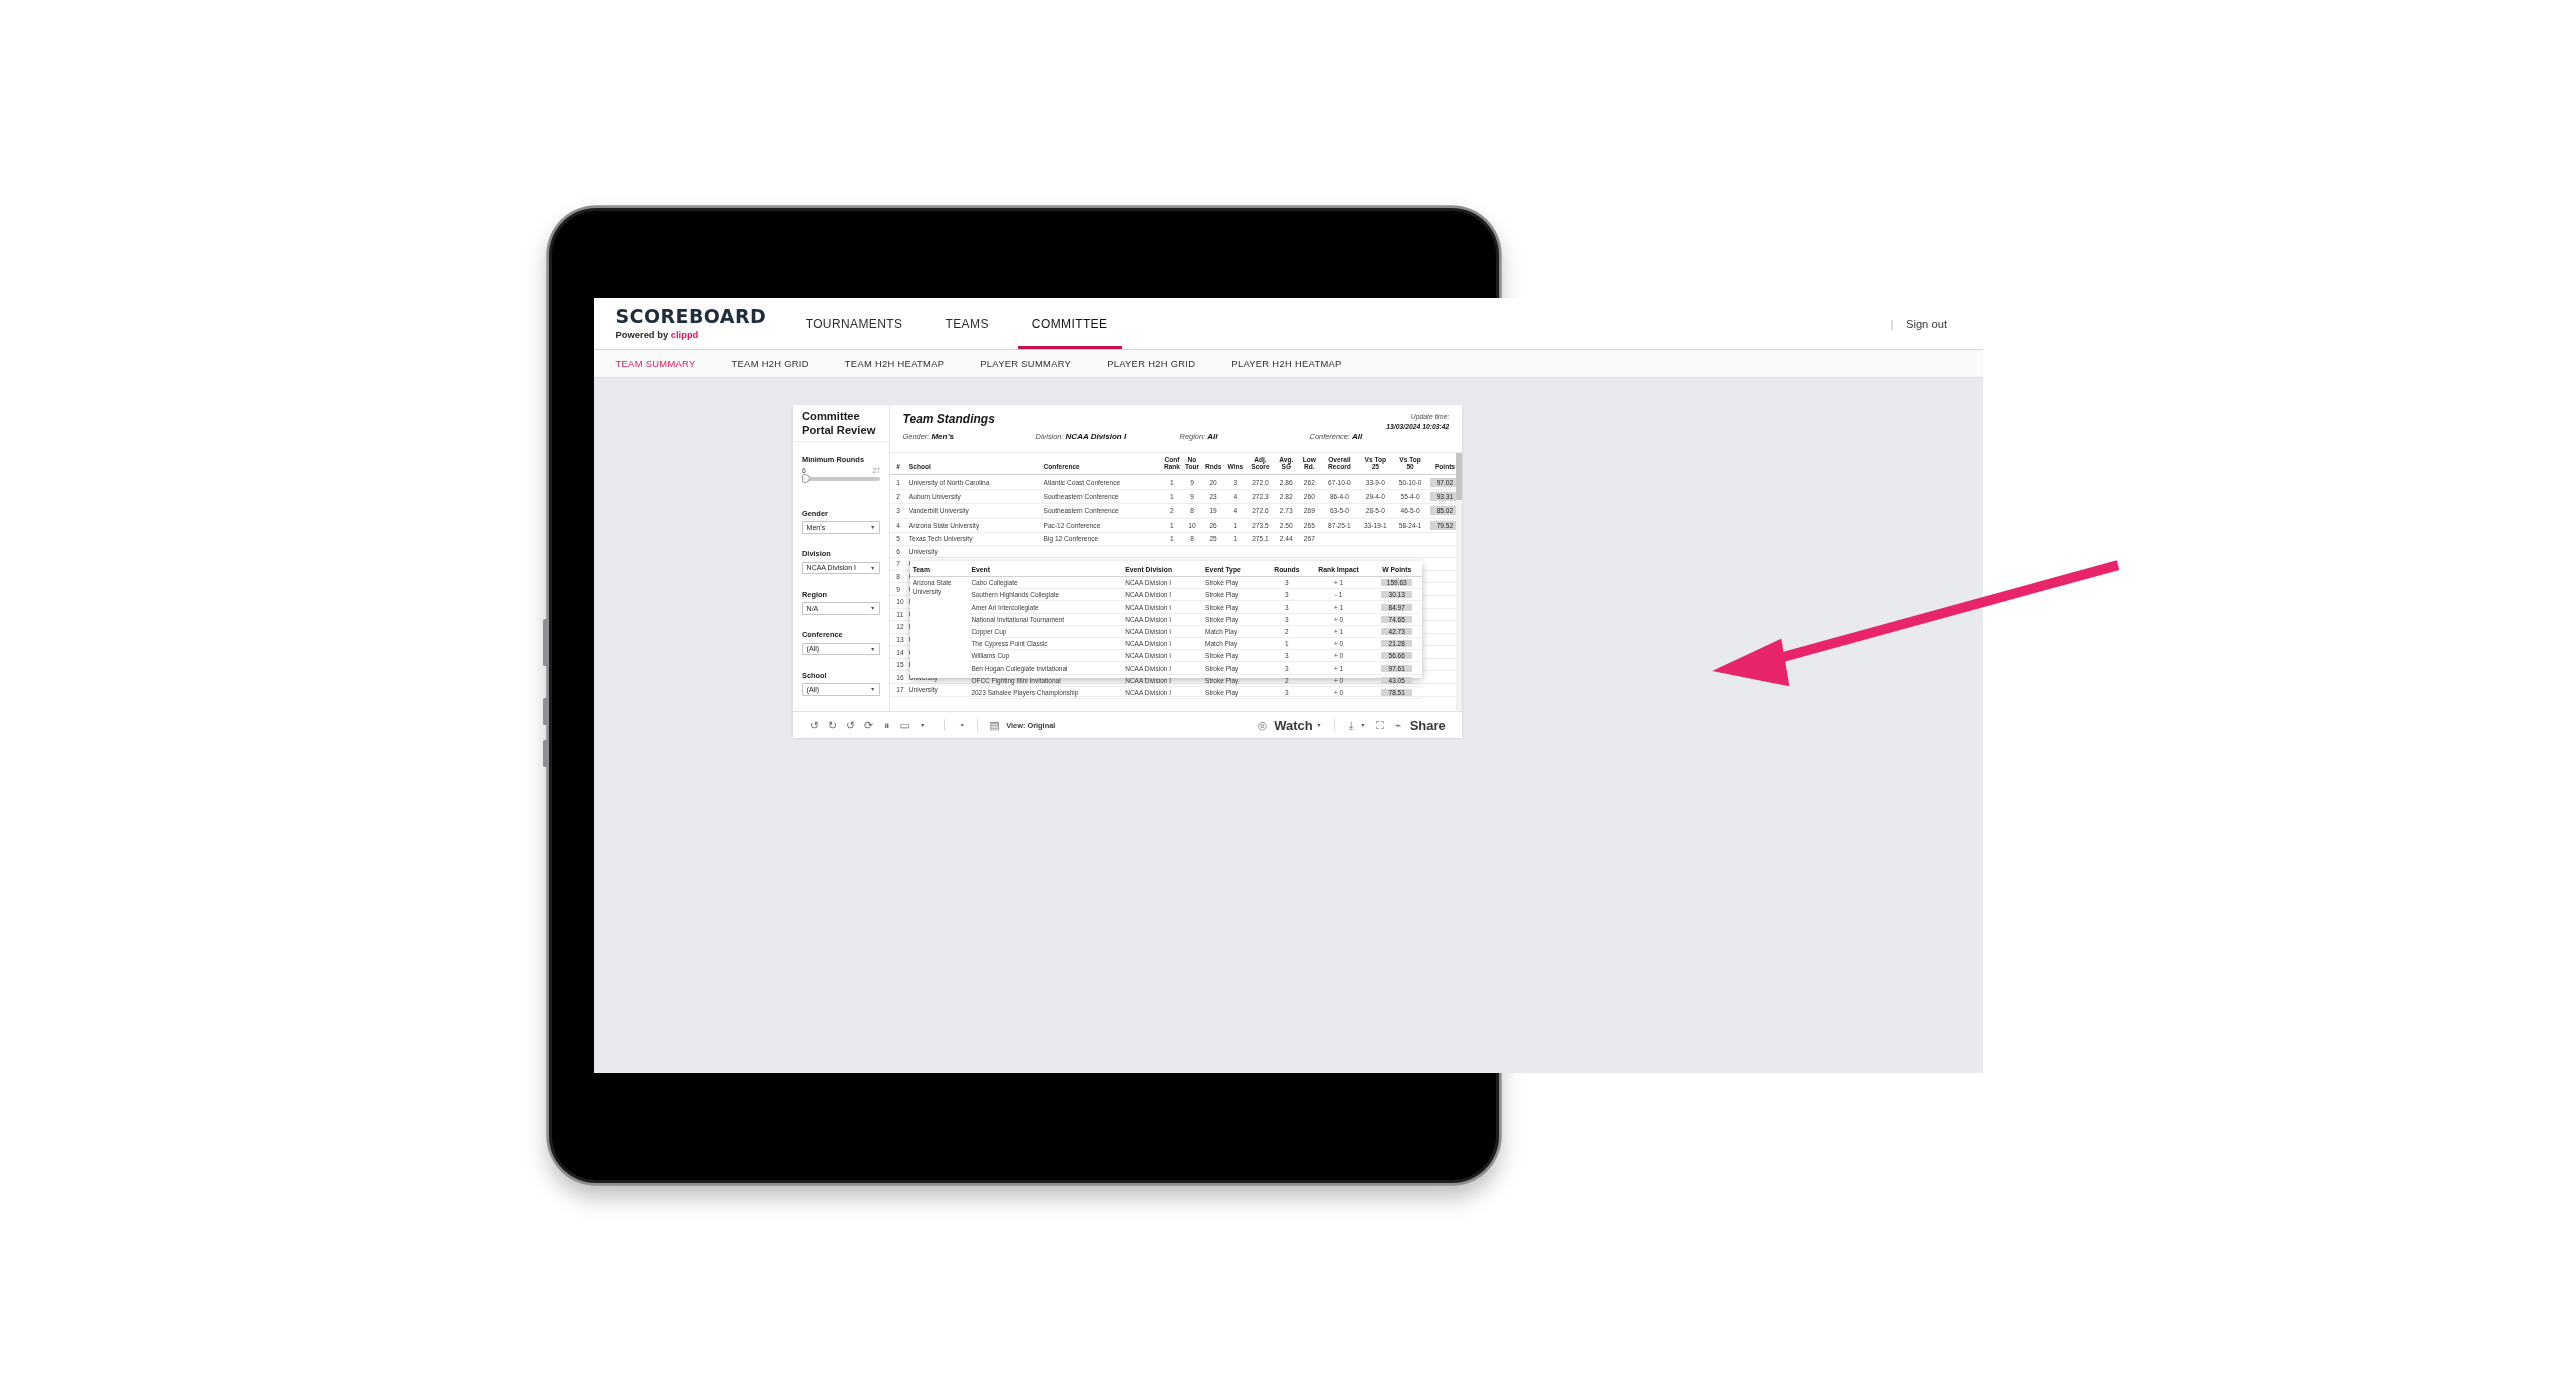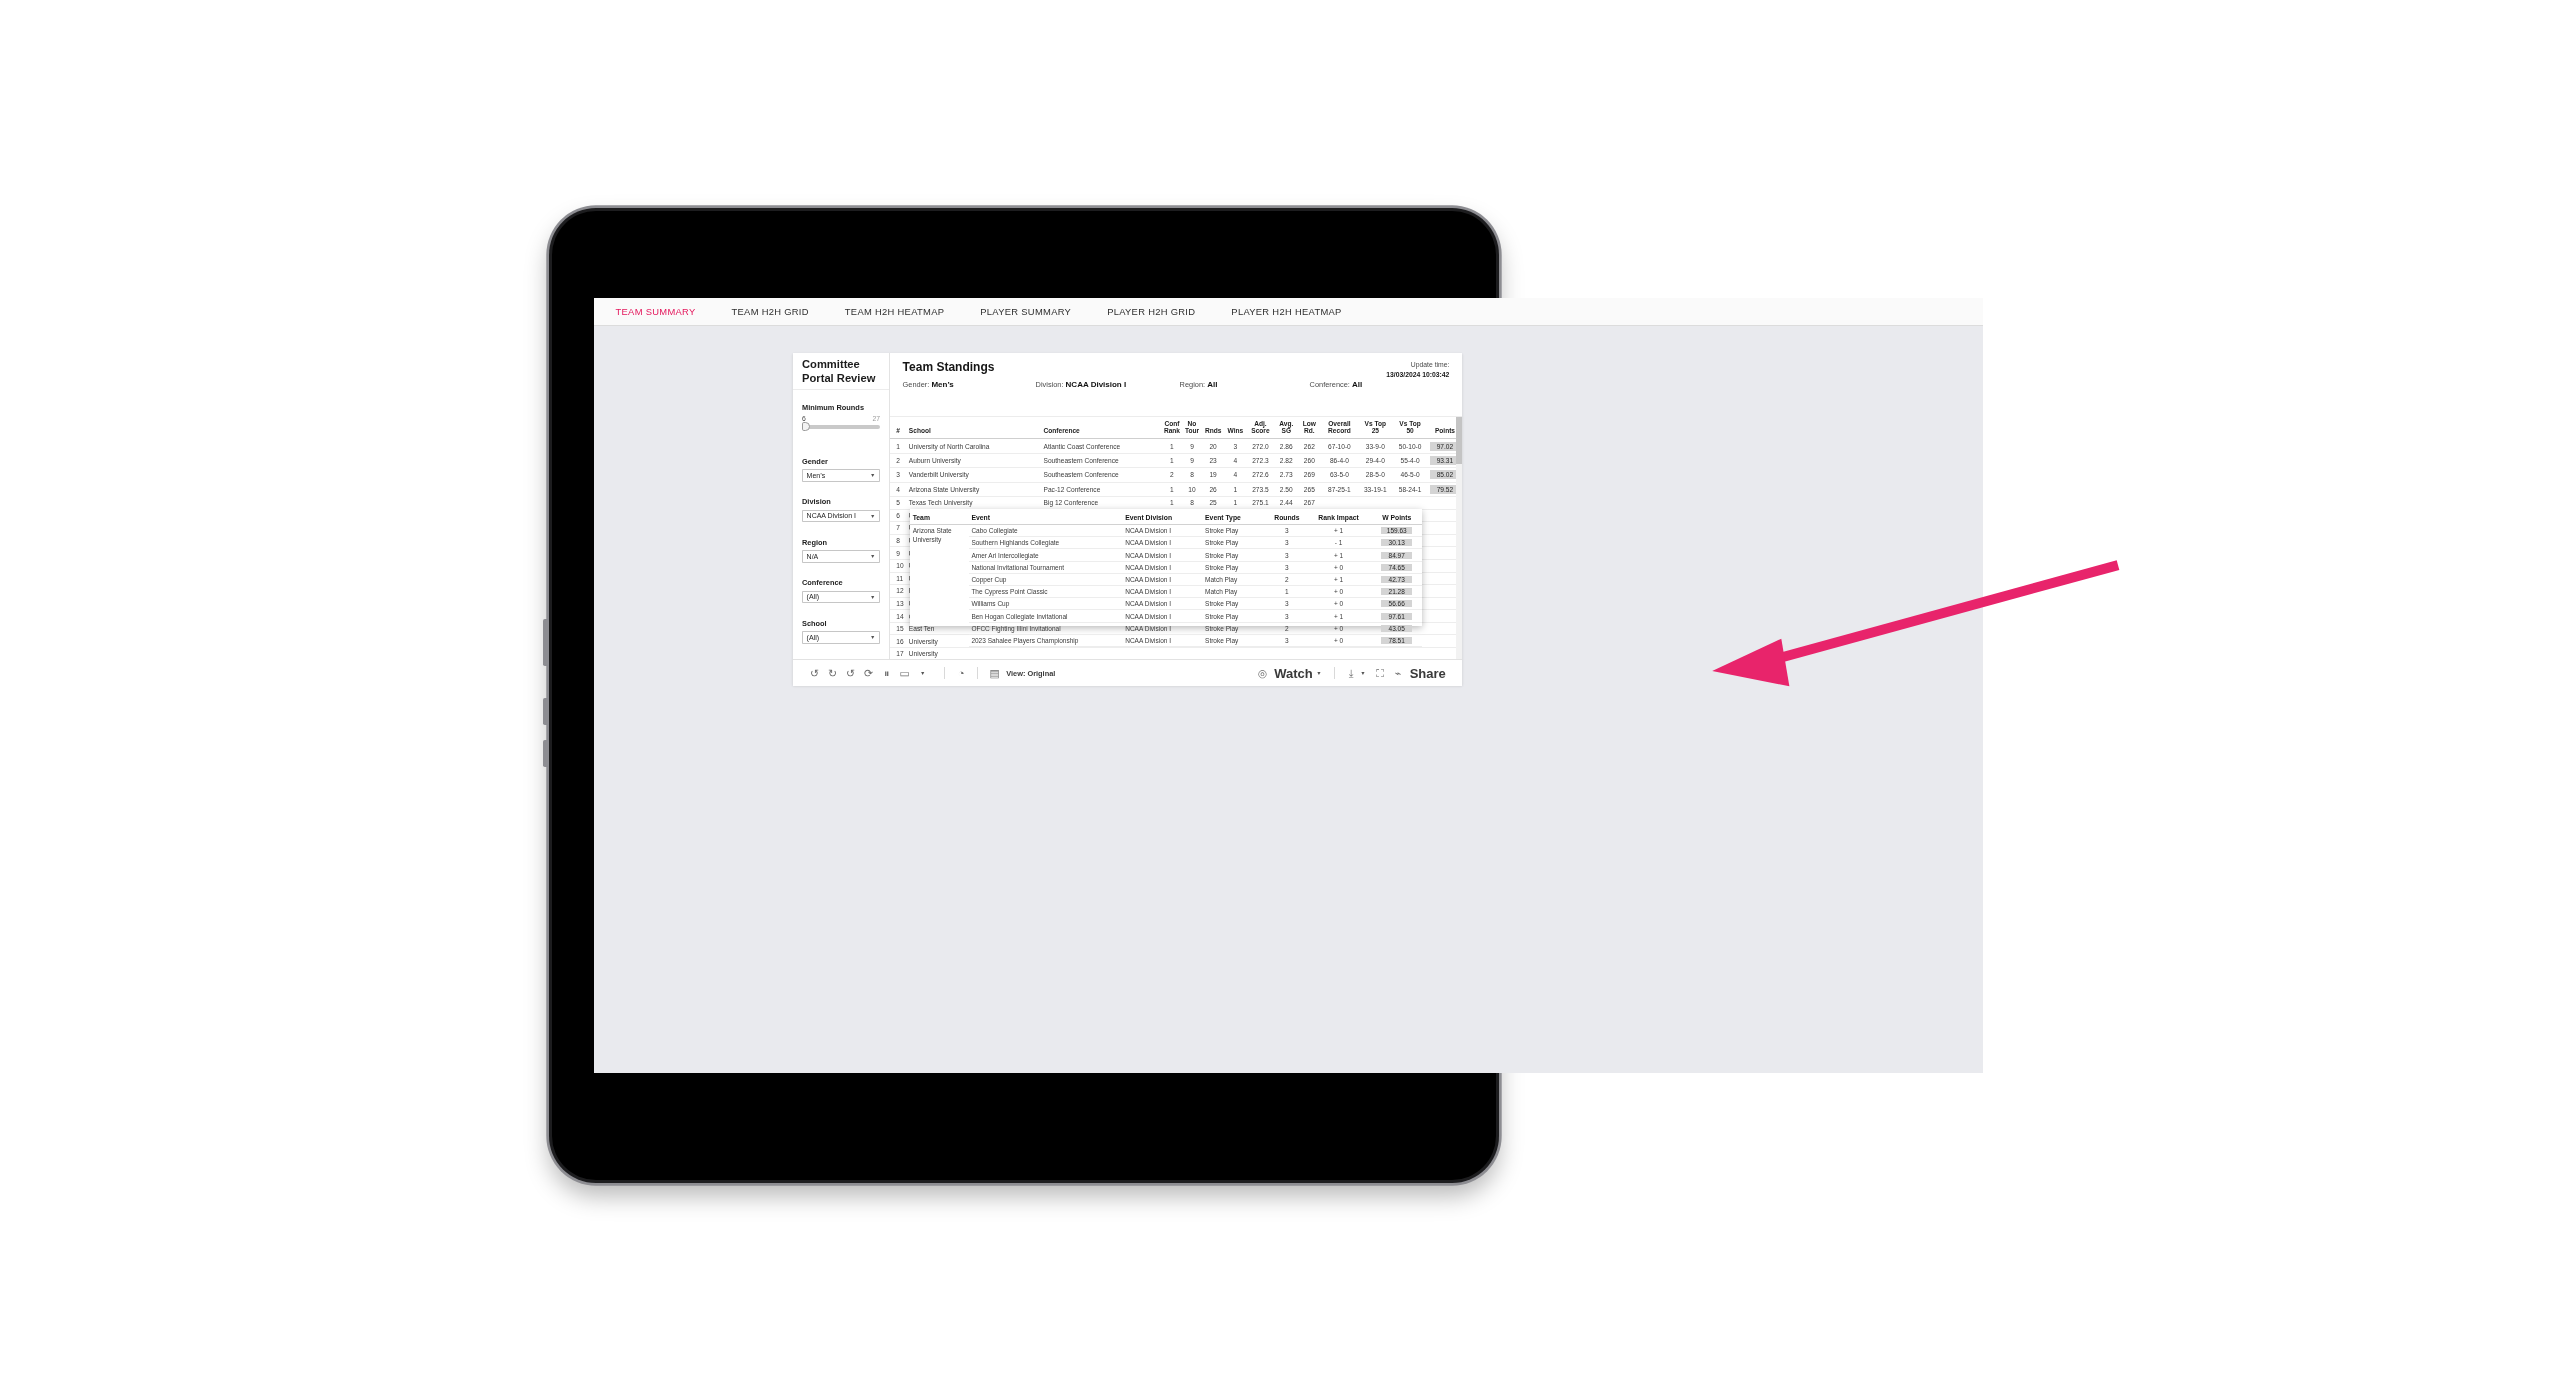--- a/index.html
+++ b/index.html
@@ -81,21 +81,21 @@
   .slider-knob { position:absolute; left:0; top:-2.7px; width:8px; height:9px;
                  background:#f4f4f4; border:0.9px solid #9a9a9a; border-radius:1.8px 4.5px 4.5px 1.8px; }
   .fgroup { margin-bottom:15.3px; }
   .fselect { height:12.6px; border:0.9px solid #c6c6c6; background:#fff; border-radius:0.9px;
              display:flex; align-items:center; padding:0 3.6px; font-size:7px; color:#222; }
   .fselect .caret { margin-left:auto; font-size:5.4px; color:#555; }
 
   
   .panel { flex:1; min-width:0; display:flex; flex-direction:column; }
   .panel-head { padding:7.2px 12.6px 0 12.6px; position:relative; border-bottom:0.9px solid #ececec;
-                height:64px; }
+                height:48px;font-style:italic; }
   .panel-title { font-size:12px; font-weight:bold; color:#161616; }
   .panel-sub { display:flex; margin-top:6.3px; font-size:7.4px; color:#4a4a4a; }
   .panel-sub .item { margin-right:0; }
   .panel-sub .item b { color:#111; font-size:8px; }
   .ps1 { width:133px; } .ps2 { width:144px; } .ps3 { width:130px; }
   .updated { position:absolute; right:12.6px; top:7.2px; text-align:right;
              font-size:6.8px; color:#4a4a4a; line-height:1.45; }
   .updated b { color:#161616; font-weight:bold; }
 
   
@@ -168,20 +168,35 @@
     <div class="tbtn v1"></div>
     <div class="tbtn v2"></div>
     <div class="tbtn v3"></div>
   </div>
   <div class="tbtn h1"></div>
   <div class="tbtn h2"></div>
   <div class="tbtn h3"></div>
 
   <div id="screen">
 
+    <div class="topnav">
+      <div class="brand">
+        <div class="brand-title">SCOREBOARD</div>
+        <div class="brand-sub"><span>Powered by </span><b>clippd</b></div>
+      </div>
+      <div class="navtabs">
+        <div class="navtab">TOURNAMENTS</div>
+        <div class="navtab">TEAMS</div>
+        <div class="navtab active">COMMITTEE</div>
+      </div>
+      <div class="signout">
+        <span class="sep">|</span>
+        <span>Sign out</span>
+      </div>
+    </div>
 
     <div class="subnav">
       <div class="subtab active">TEAM SUMMARY</div>
       <div class="subtab">TEAM H2H GRID</div>
       <div class="subtab">TEAM H2H HEATMAP</div>
       <div class="subtab">PLAYER SUMMARY</div>
       <div class="subtab">PLAYER H2H GRID</div>
       <div class="subtab">PLAYER H2H HEATMAP</div>
     </div>
 

